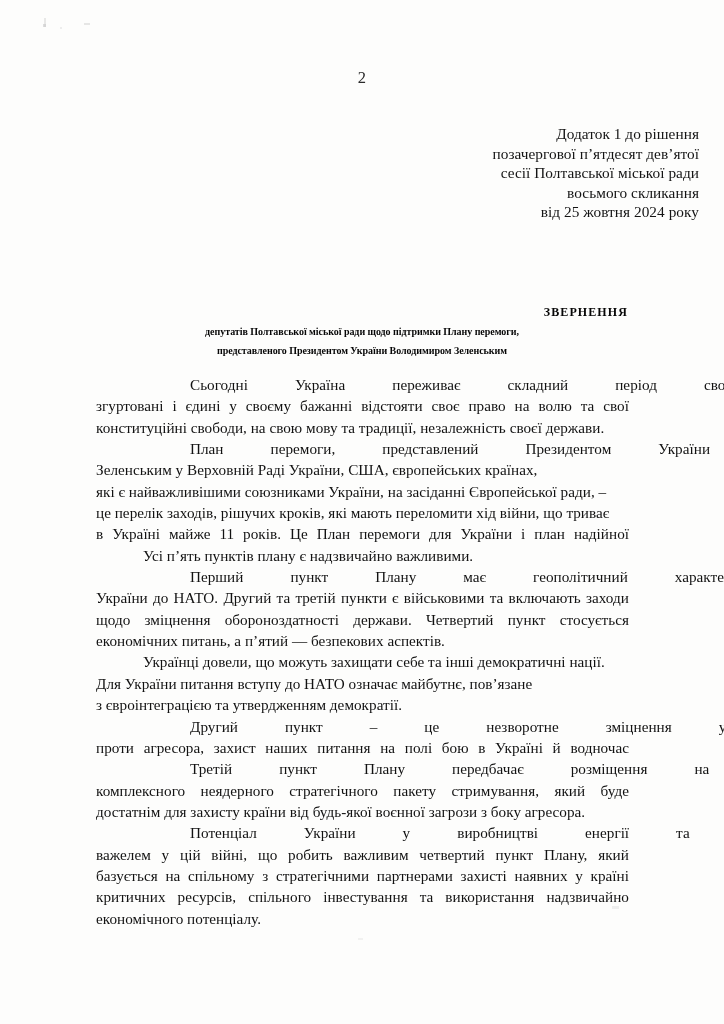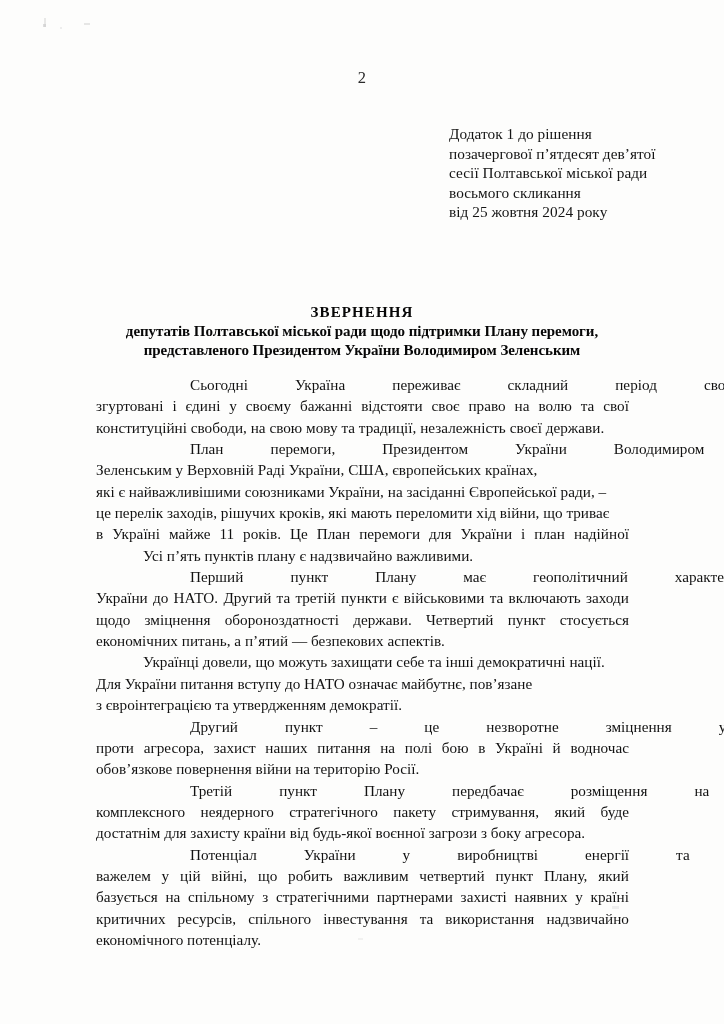--- a/index.html
+++ b/index.html
@@ -52,40 +52,41 @@
   .addressee {
     position: absolute;
     top: 124px;
     left: 449px;
     width: 250px;
     font-size: 15.3px;
     line-height: 19.6px;
     color: #141414;
     letter-spacing: .05px;
   }
-  .addressee .ln { display: block; white-space: nowrap; }
+  .addressee .ln { display: block; white-space: nowrap; text-align: right; }
 
   .title-block {
     position: absolute;
     top: 303px;
     left: 96px;
     width: 532px;
     text-align: center;
     font-weight: bold;
     color: #070707;
   }
   .title-main {
     display: block;
-    font-size: 15px;
+    font-size: 12px;
     letter-spacing: 1.1px;
     line-height: 19px;
+    text-align: right;
   }
   .title-sub {
     display: block;
-    font-size: 15px;
+    font-size: 10px;
     line-height: 19.4px;
     letter-spacing: -0.05px;
     white-space: nowrap;
   }
 
   .body-block {
     position: absolute;
     top: 374px;
     left: 96px;
     width: 533px;
@@ -164,20 +165,21 @@
           <span>волю</span>
           <span>та</span>
           <span>свої</span>
         </span>
         <span class="line">конституційні свободи, на свою мову та традиції, незалежність своєї держави.</span>
       </div>
       <div class="para">
         <span class="line just indent">
           <span>План</span>
           <span>перемоги,</span>
+          <span>представлений</span>
           <span>Президентом</span>
           <span>України</span>
           <span>Володимиром</span>
         </span>
         <span class="line">Зеленським у Верховній Раді України, США, європейських країнах,</span>
         <span class="line">які є найважливішими союзниками України, на засіданні Європейської ради, –</span>
         <span class="line">це перелік заходів, рішучих кроків, які мають переломити хід війни, що триває</span>
         <span class="line just">
           <span>в</span>
           <span>Україні</span>
@@ -253,21 +255,20 @@
           <span>наших</span>
           <span>питання</span>
           <span>на</span>
           <span>полі</span>
           <span>бою</span>
           <span>в</span>
           <span>Україні</span>
           <span>й</span>
           <span>водночас</span>
         </span>
-        <span class="line">обов’язкове повернення війни на територію Росії.</span>
       </div>
       <div class="para">
         <span class="line just indent">
           <span>Третій</span>
           <span>пункт</span>
           <span>Плану</span>
           <span>передбачає</span>
           <span>розміщення</span>
           <span>на</span>
           <span>території</span>

